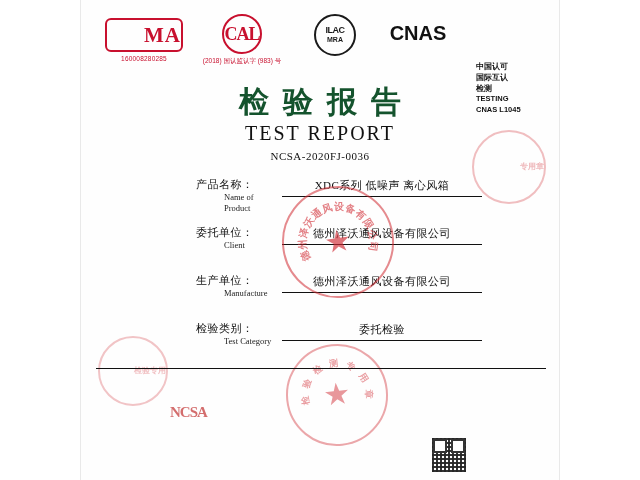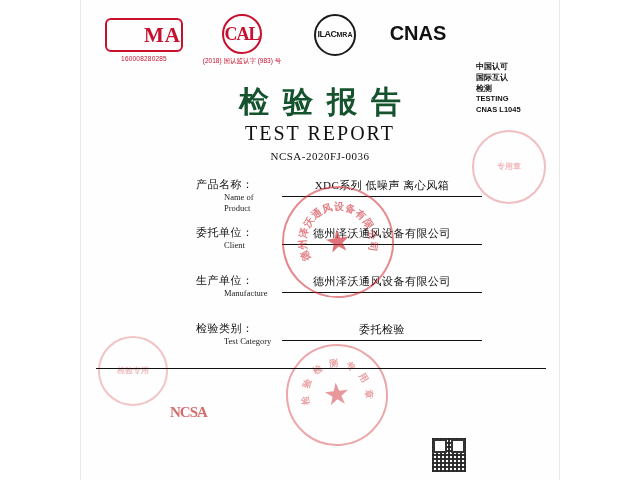--- a/index.html
+++ b/index.html
@@ -101,21 +101,21 @@
   }
 
   
   .ilac-wrap { left: 200px; top: 2px; width: 74px; }
   .ilac-circle {
     width: 42px; height: 42px;
     margin: 0 auto;
     border: 2px solid #1a1a1a;
     color: #1a1a1a;
     font-size: 8px;
-    flex-direction: row;
+    flex-direction: column;
     line-height: 1.1;
     font-family: "Liberation Sans", sans-serif;
   }
   .ilac-circle .t1 { font-size: 9px; letter-spacing: -0.5px; }
   .ilac-circle .t2 { font-size: 7px; }
 
   
   .cnas-wrap { left: 268px; top: 10px; width: 104px; }
   .cnas-text {
     font-family: "Liberation Sans", sans-serif;
@@ -321,21 +321,21 @@
     top: 336px;
     width: 66px;
     height: 66px;
     opacity: 0.5;
   }
   .stamp-label {
     position: absolute;
     left: 0; right: 0;
     top: 50%;
     transform: translateY(-50%);
-    text-align: center;
+    text-align: right;
     font-size: 8px;
     font-weight: bold;
     line-height: 1.2;
   }
 
   
   .ncsa-logo {
     position: absolute;
     left: 170px;
     top: 404px;

